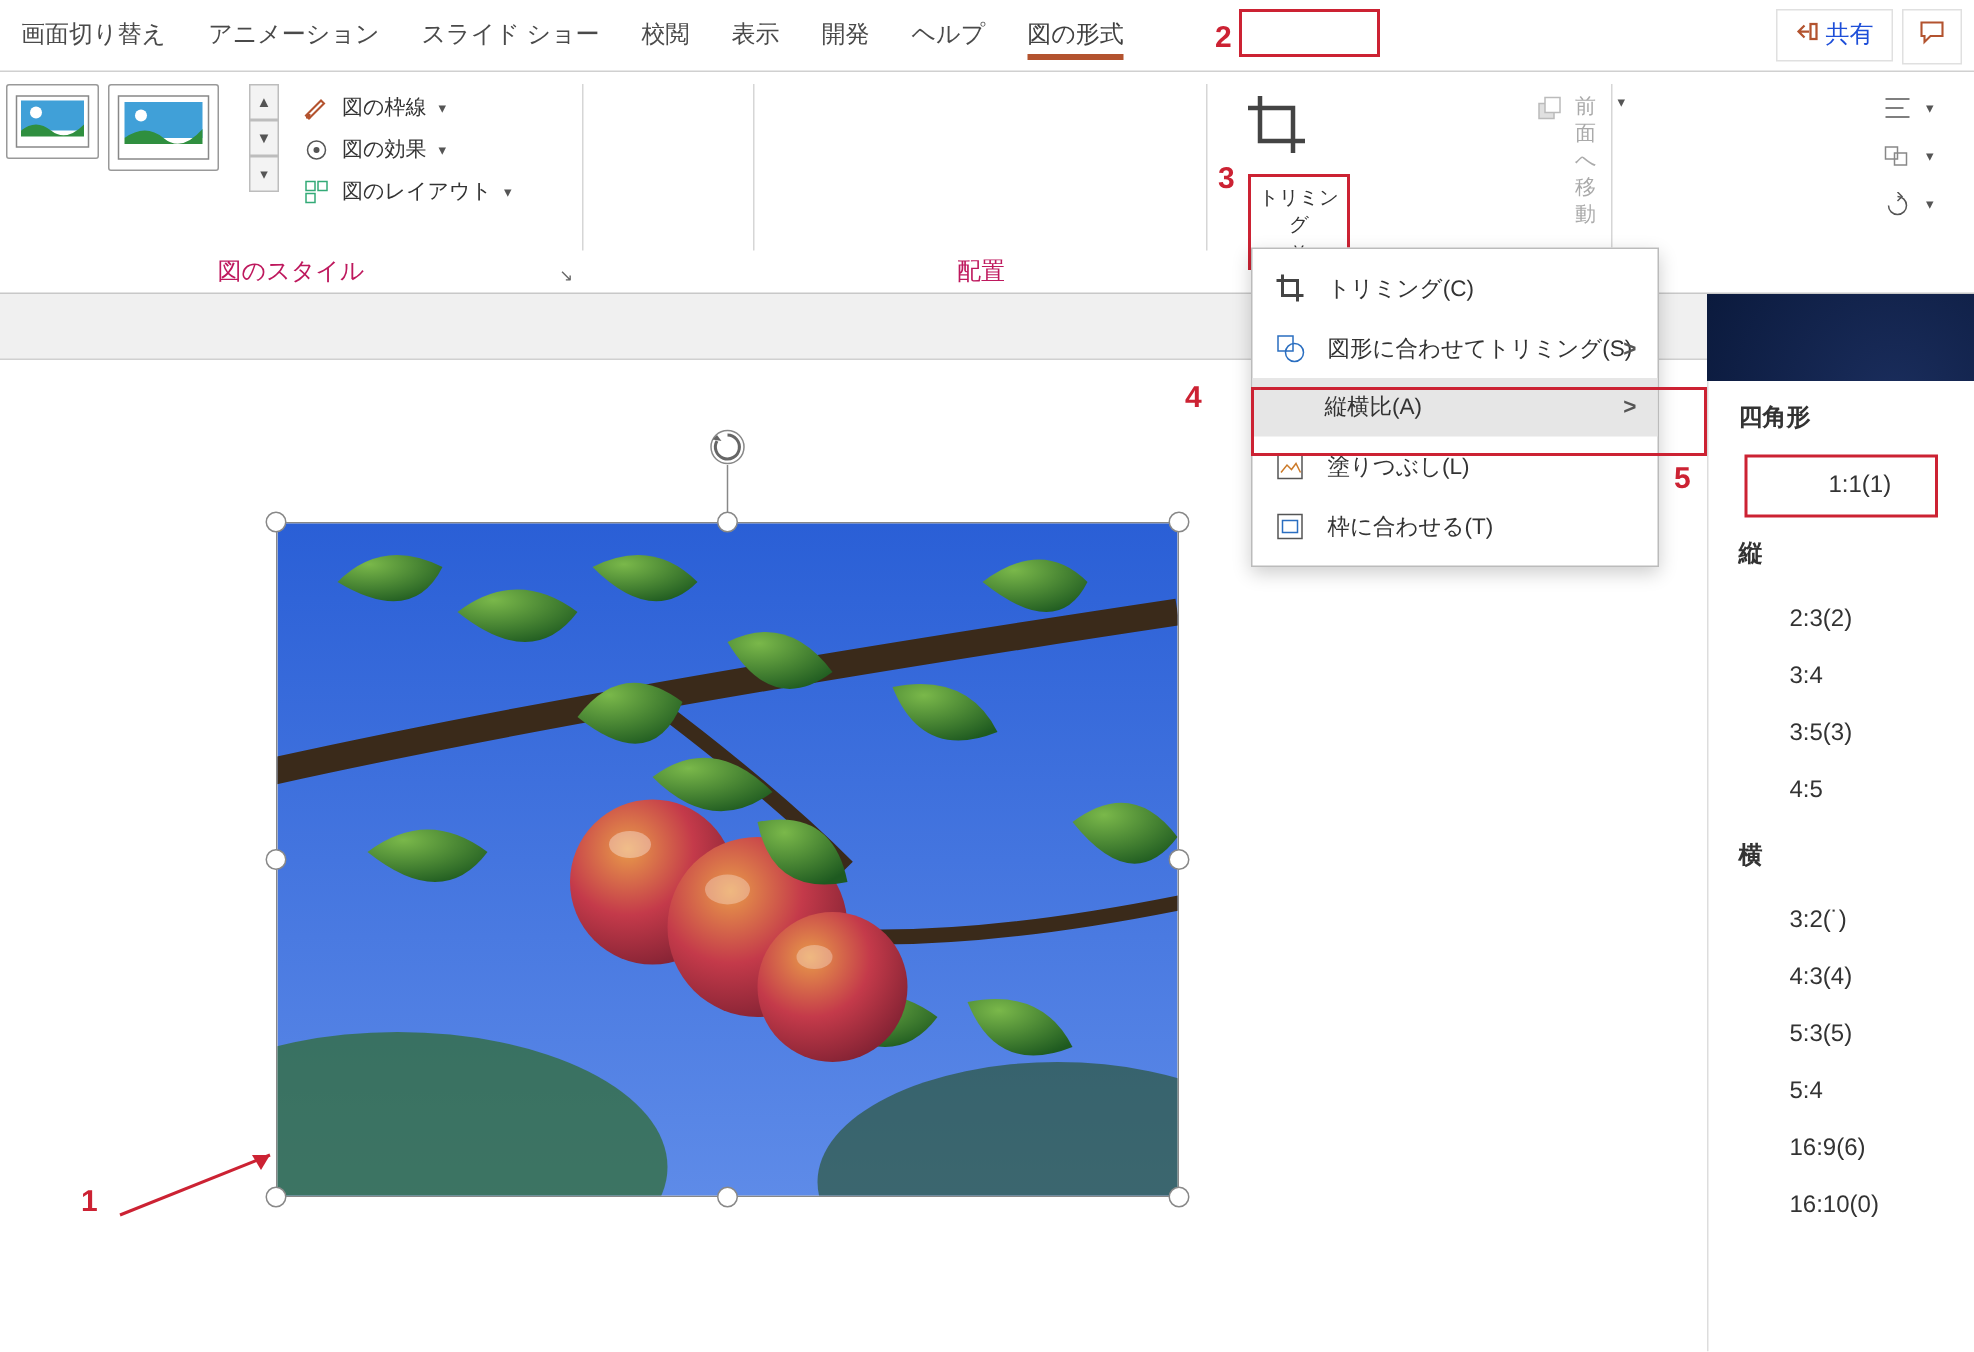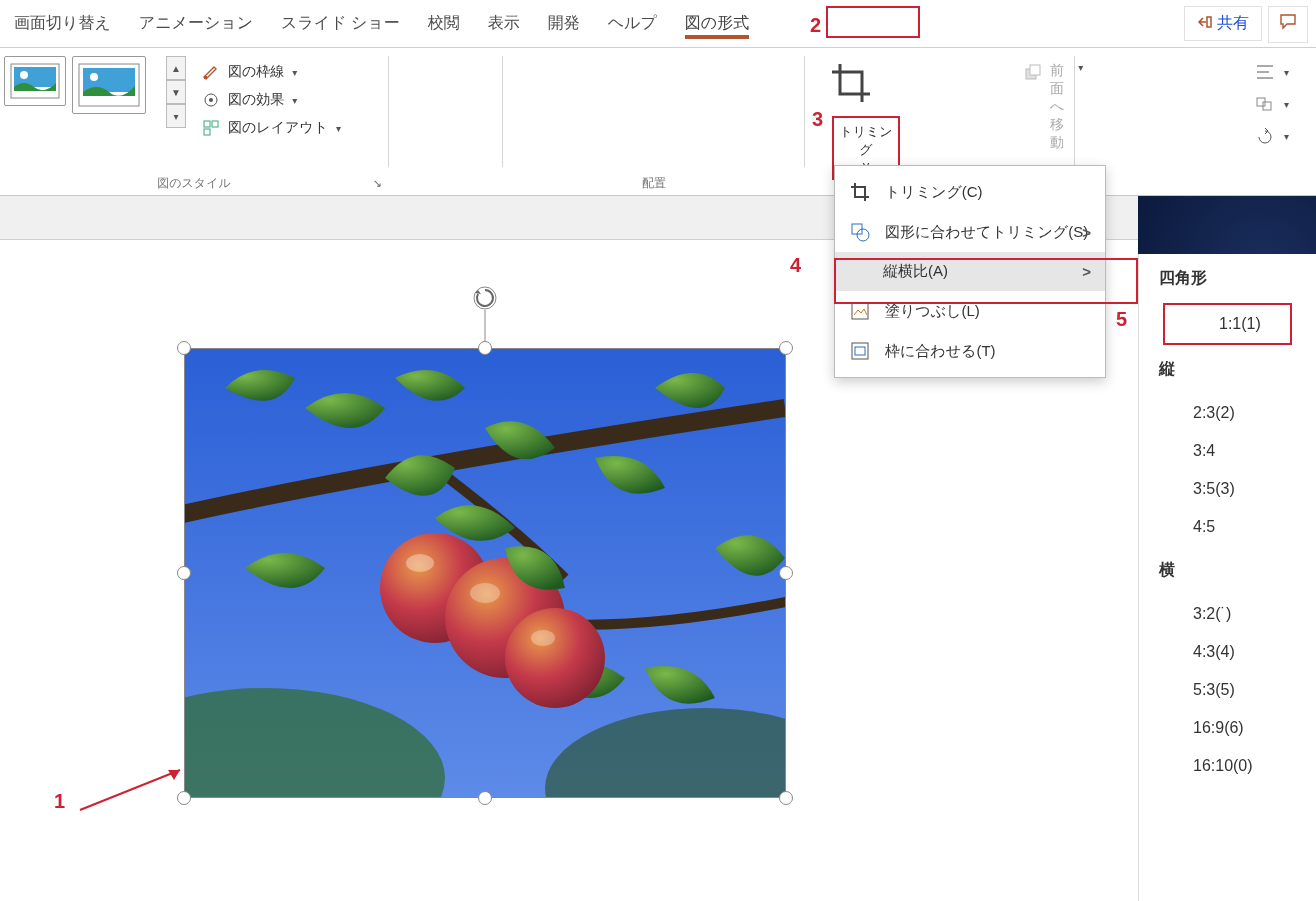--- a/index.html
+++ b/index.html
@@ -9,21 +9,21 @@
     .tabs { position:absolute; top:0; left:0; right:0; height:48px; background:#fff; border-bottom:1px solid #d0d0d0; display:flex; align-items:center; }
     .tab { padding:10px 14px; font-size:16px; color:#4a4a4a; cursor:pointer; }
     .tab.active span { color:#404040; border-bottom:4px solid #b3532f; padding-bottom:4px; }
 
     .share { position:absolute; right:54px; top:6px; border:1px solid #e0e0e0; padding:6px 12px; font-size:16px; color:#1d4ed8; cursor:pointer; display:flex; align-items:center; gap:4px; }
     .comments { position:absolute; right:8px; top:6px; border:1px solid #e0e0e0; padding:6px 10px; cursor:pointer; color:#b3532f; font-size:18px;}
 
     
     .ribbon { position:absolute; top:48px; left:0; right:0; height:148px; background:#fff; border-bottom:1px solid #c8c8c8; }
     .group { position:absolute; top:0; height:148px; }
-    .group-label { position:absolute; bottom:4px; left:0; right:0; text-align:center; font-size:12px; color:#737373; }
+    .group-label { position:absolute; bottom:4px; left:0; right:0; text-align:center; font-size:16px; color:#be185d; }
     .vline { position:absolute; top:8px; bottom:28px; width:1px; background:#d6d6d6; }
 
     
     .gallery { position:absolute; left:4px; top:8px; width:184px; height:108px; display:flex; gap:6px; align-items:flex-start; }
     .thumb { width:62px; height:50px; border:1px solid #999; border-radius:2px; display:flex; align-items:center; justify-content:center; background:#fff; }
     .thumb svg { display:block; }
     .gallery-scroll { position:absolute; left:166px; top:8px; width:20px; }
     .gallery-scroll div { width:20px; height:24px; border:1px solid #bdbdbd; background:#f3f3f3; display:flex; align-items:center; justify-content:center; font-size:10px; color:#555; cursor:pointer;}
     .format-list { position:absolute; left:200px; top:10px; font-size:14px; }
     .format-list div { display:flex; align-items:center; padding:4px 0; gap:6px; cursor:pointer; }
@@ -296,20 +296,21 @@
   <div class="opt hl"><span>1:1(1)</span></div>
   <div class="heading">縦</div>
   <div class="opt"><span>2:3(2)</span></div>
   <div class="opt"><span>3:4</span></div>
   <div class="opt"><span>3:5(3)</span></div>
   <div class="opt"><span>4:5</span></div>
   <div class="heading">横</div>
   <div class="opt"><span>3:2(˙)</span></div>
   <div class="opt"><span>4:3(4)</span></div>
   <div class="opt"><span>5:3(5)</span></div>
+  <div class="opt"><span>5:4</span></div>
   <div class="opt"><span>16:9(6)</span></div>
   <div class="opt"><span>16:10(0)</span></div>
 </div>
 
 <div style="position:absolute; right:0; top:196px; width:178px; height:58px; background:radial-gradient(circle at 70% 120%, #1a2d5c, #0b1a3d);"></div>
 
 <div class="pic">
   <div class="rot">
     <svg width="30" height="60">
         <circle cx="15" cy="14" r="11" fill="#fff" stroke="#888"></circle>

